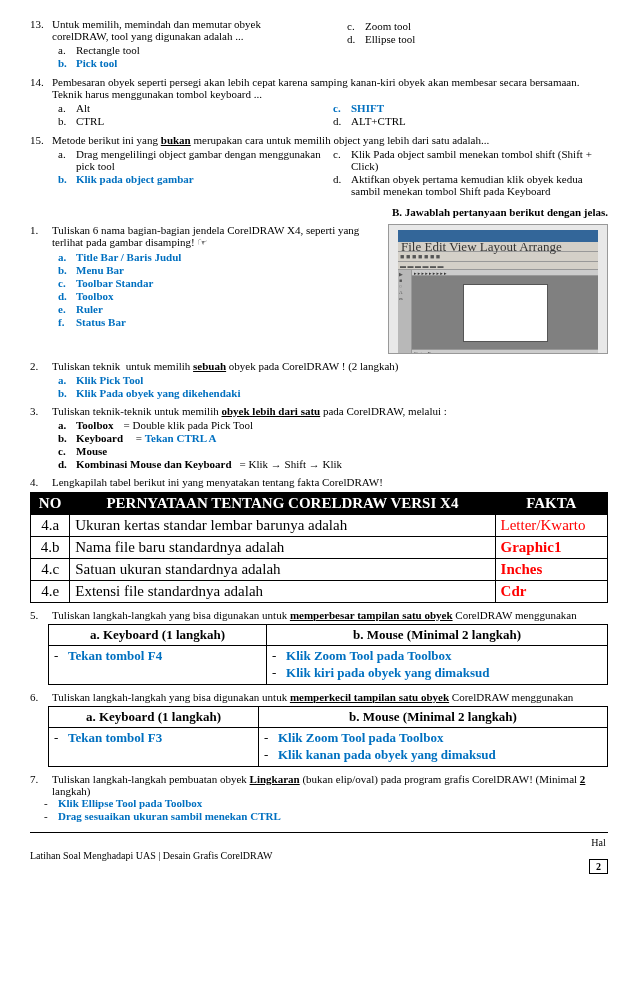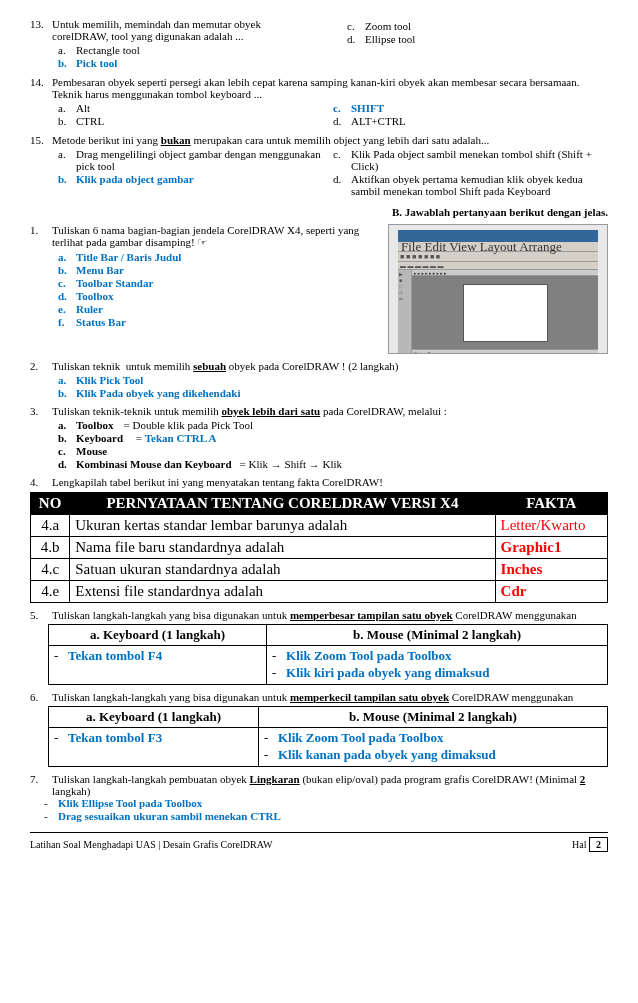--- a/index.html
+++ b/index.html
@@ -97,20 +97,21 @@
       align-items: center;
       border-top: 1px solid #000;
       margin-top: 10px;
       padding-top: 4px;
       font-size: 10px;
     }
     .footer-right {
       display: flex;
       align-items: center;
       gap: 0;
+      flex-direction: column;
     }
     .footer-page-box {
       border: 1px solid #000;
       padding: 1px 6px;
       font-weight: bold;
     }
     .screenshot-box {
       border: 1px solid #999;
       background: #e8e8e8;
       width: 220px;

